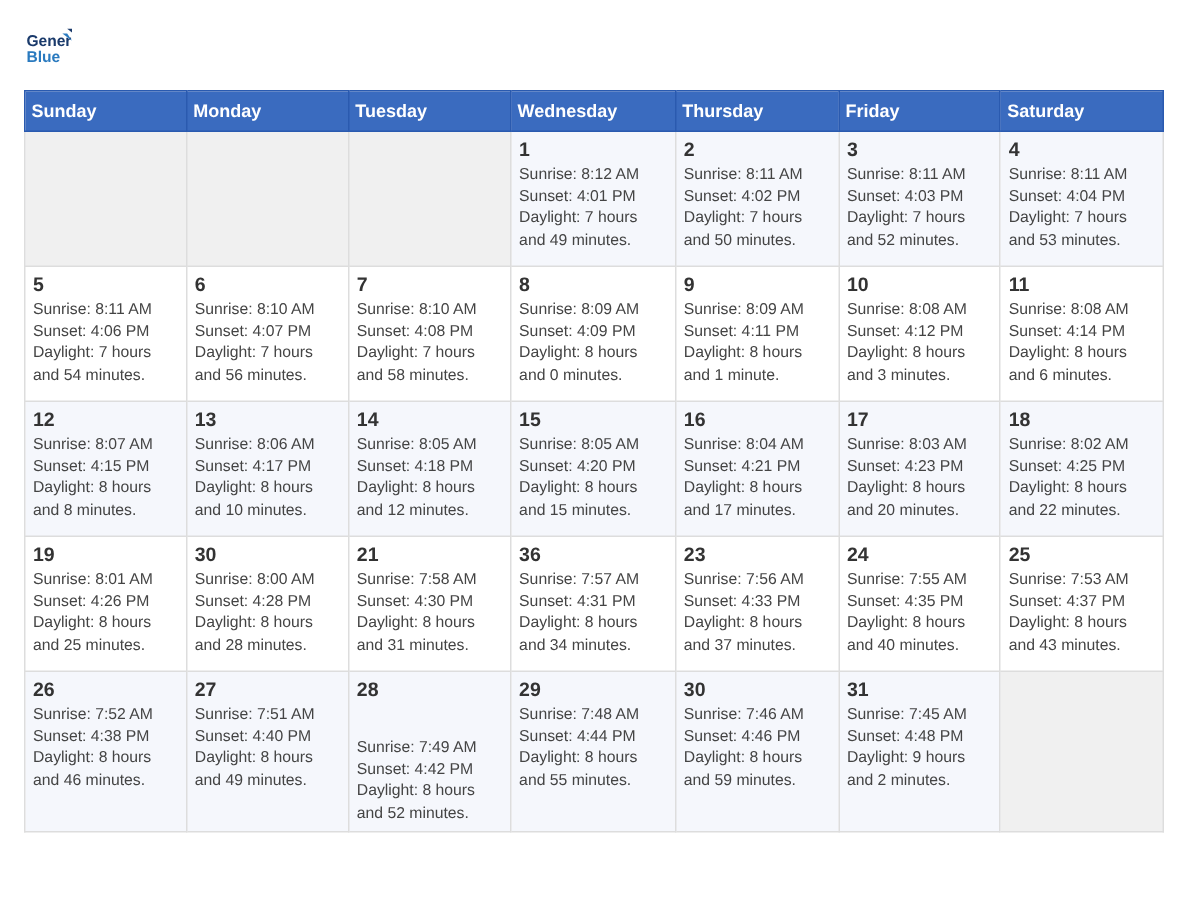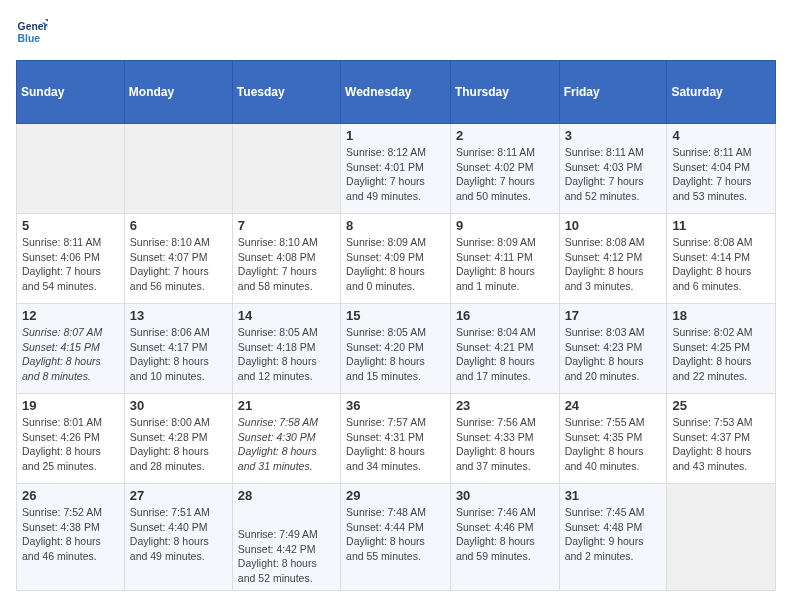--- a/index.html
+++ b/index.html
@@ -47,21 +47,21 @@
     table {
       width: 100%;
       border-collapse: collapse;
       font-size: 11px;
     }
     thead tr {
       background-color: #3a6bbf;
       color: #fff;
     }
     thead th {
-      padding: 24px 4px;
+      padding: 6px 4px;
       text-align: left;
       font-size: 12px;
       font-weight: bold;
       border: 1px solid #2a5aaf;
     }
     tbody tr {
       vertical-align: top;
     }
     tbody tr:nth-child(odd) {
       background-color: #f5f7fc;
@@ -196,21 +196,21 @@
         <td>
           <div class="day-number">11</div>
           <div class="day-info" style="white-space: pre-line;">Sunrise: 8:08 AM
 Sunset: 4:14 PM
 Daylight: 8 hours and 6 minutes.</div>
         </td>
       </tr>
       <tr>
         <td>
           <div class="day-number">12</div>
-          <div class="day-info" style="white-space: pre-line; font-style: italic;">Sunrise: 8:07 AM
+          <div class="day-info" style="white-space: pre-line;">Sunrise: 8:07 AM
 Sunset: 4:15 PM
 Daylight: 8 hours and 8 minutes.</div>
         </td>
         <td>
           <div class="day-number">13</div>
           <div class="day-info" style="white-space: pre-line;">Sunrise: 8:06 AM
 Sunset: 4:17 PM
 Daylight: 8 hours and 10 minutes.</div>
         </td>
         <td>
@@ -252,21 +252,21 @@
 Daylight: 8 hours and 25 minutes.</div>
         </td>
         <td>
           <div class="day-number">30</div>
           <div class="day-info" style="white-space: pre-line;">Sunrise: 8:00 AM
 Sunset: 4:28 PM
 Daylight: 8 hours and 28 minutes.</div>
         </td>
         <td>
           <div class="day-number">21</div>
-          <div class="day-info" style="white-space: pre-line; font-style: italic;">Sunrise: 7:58 AM
+          <div class="day-info" style="white-space: pre-line;">Sunrise: 7:58 AM
 Sunset: 4:30 PM
 Daylight: 8 hours and 31 minutes.</div>
         </td>
         <td>
           <div class="day-number">36</div>
           <div class="day-info" style="white-space: pre-line;">Sunrise: 7:57 AM
 Sunset: 4:31 PM
 Daylight: 8 hours and 34 minutes.</div>
         </td>
         <td>

